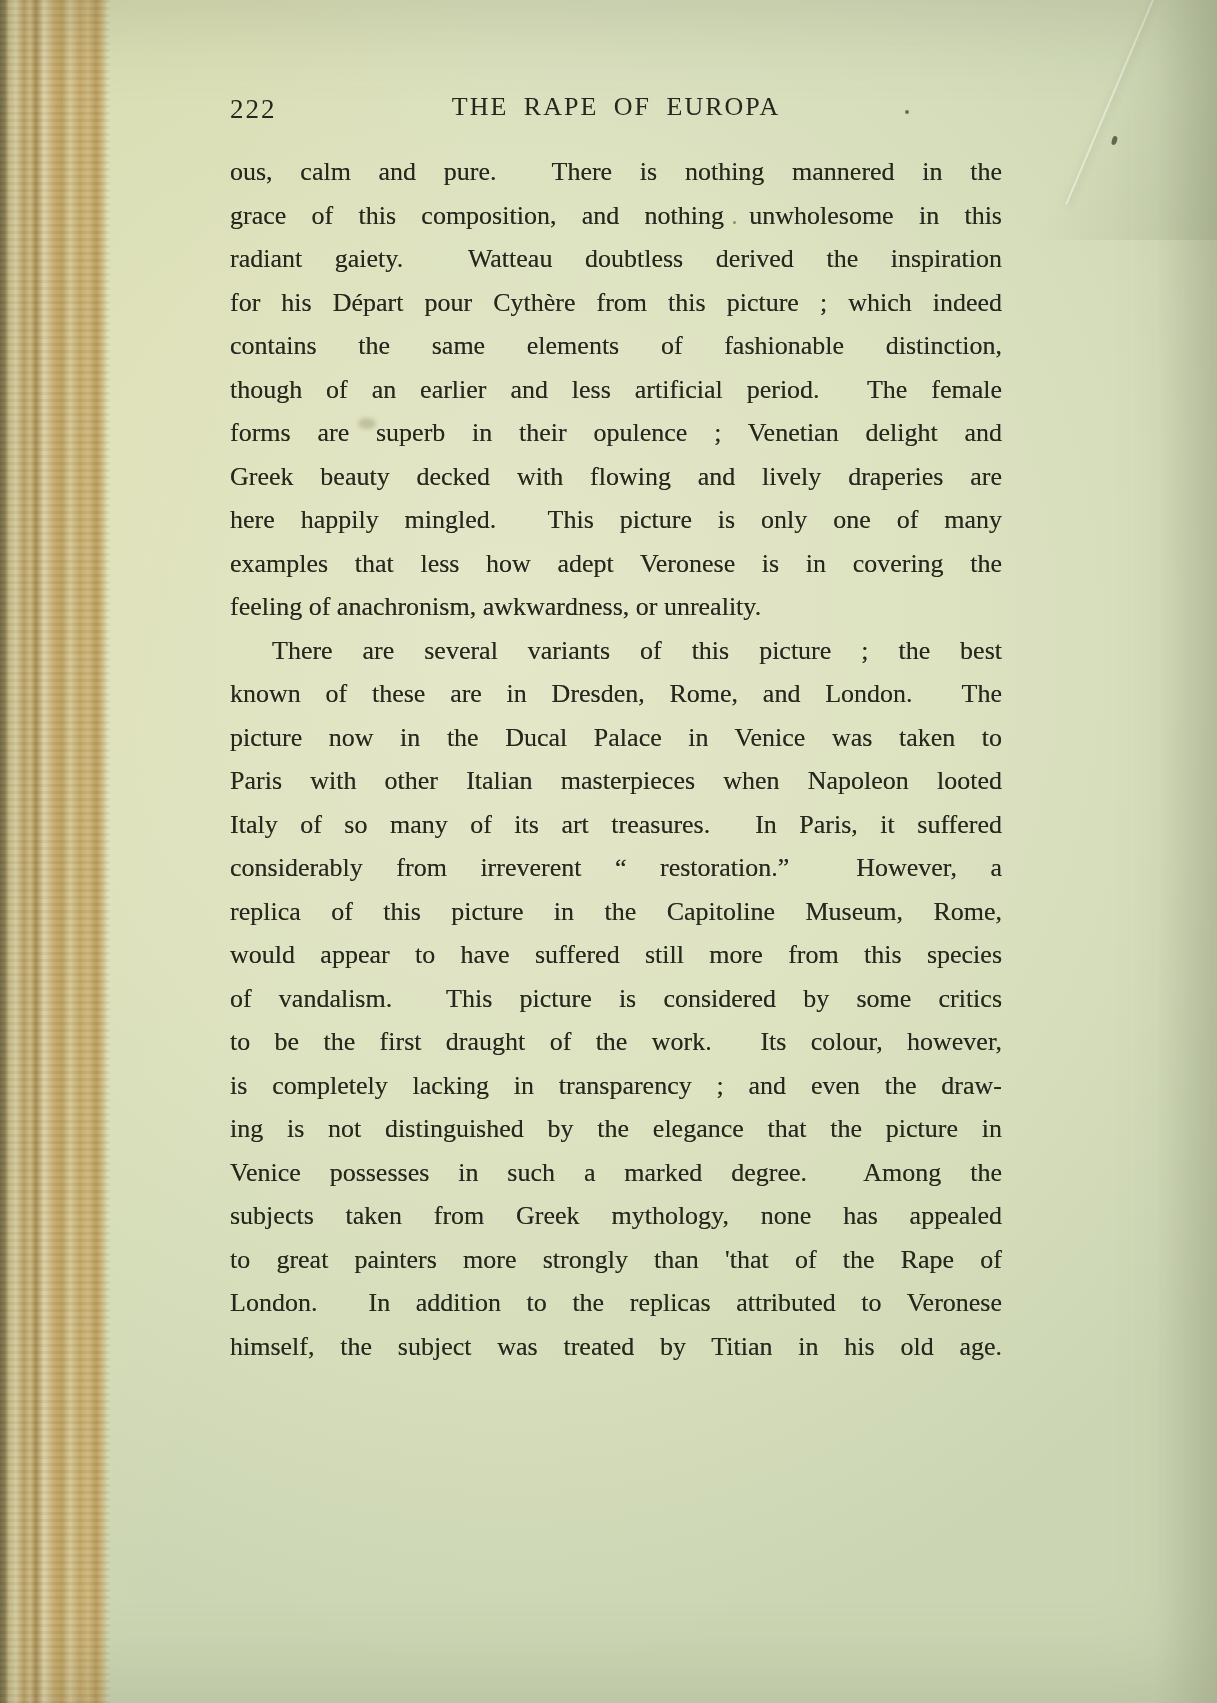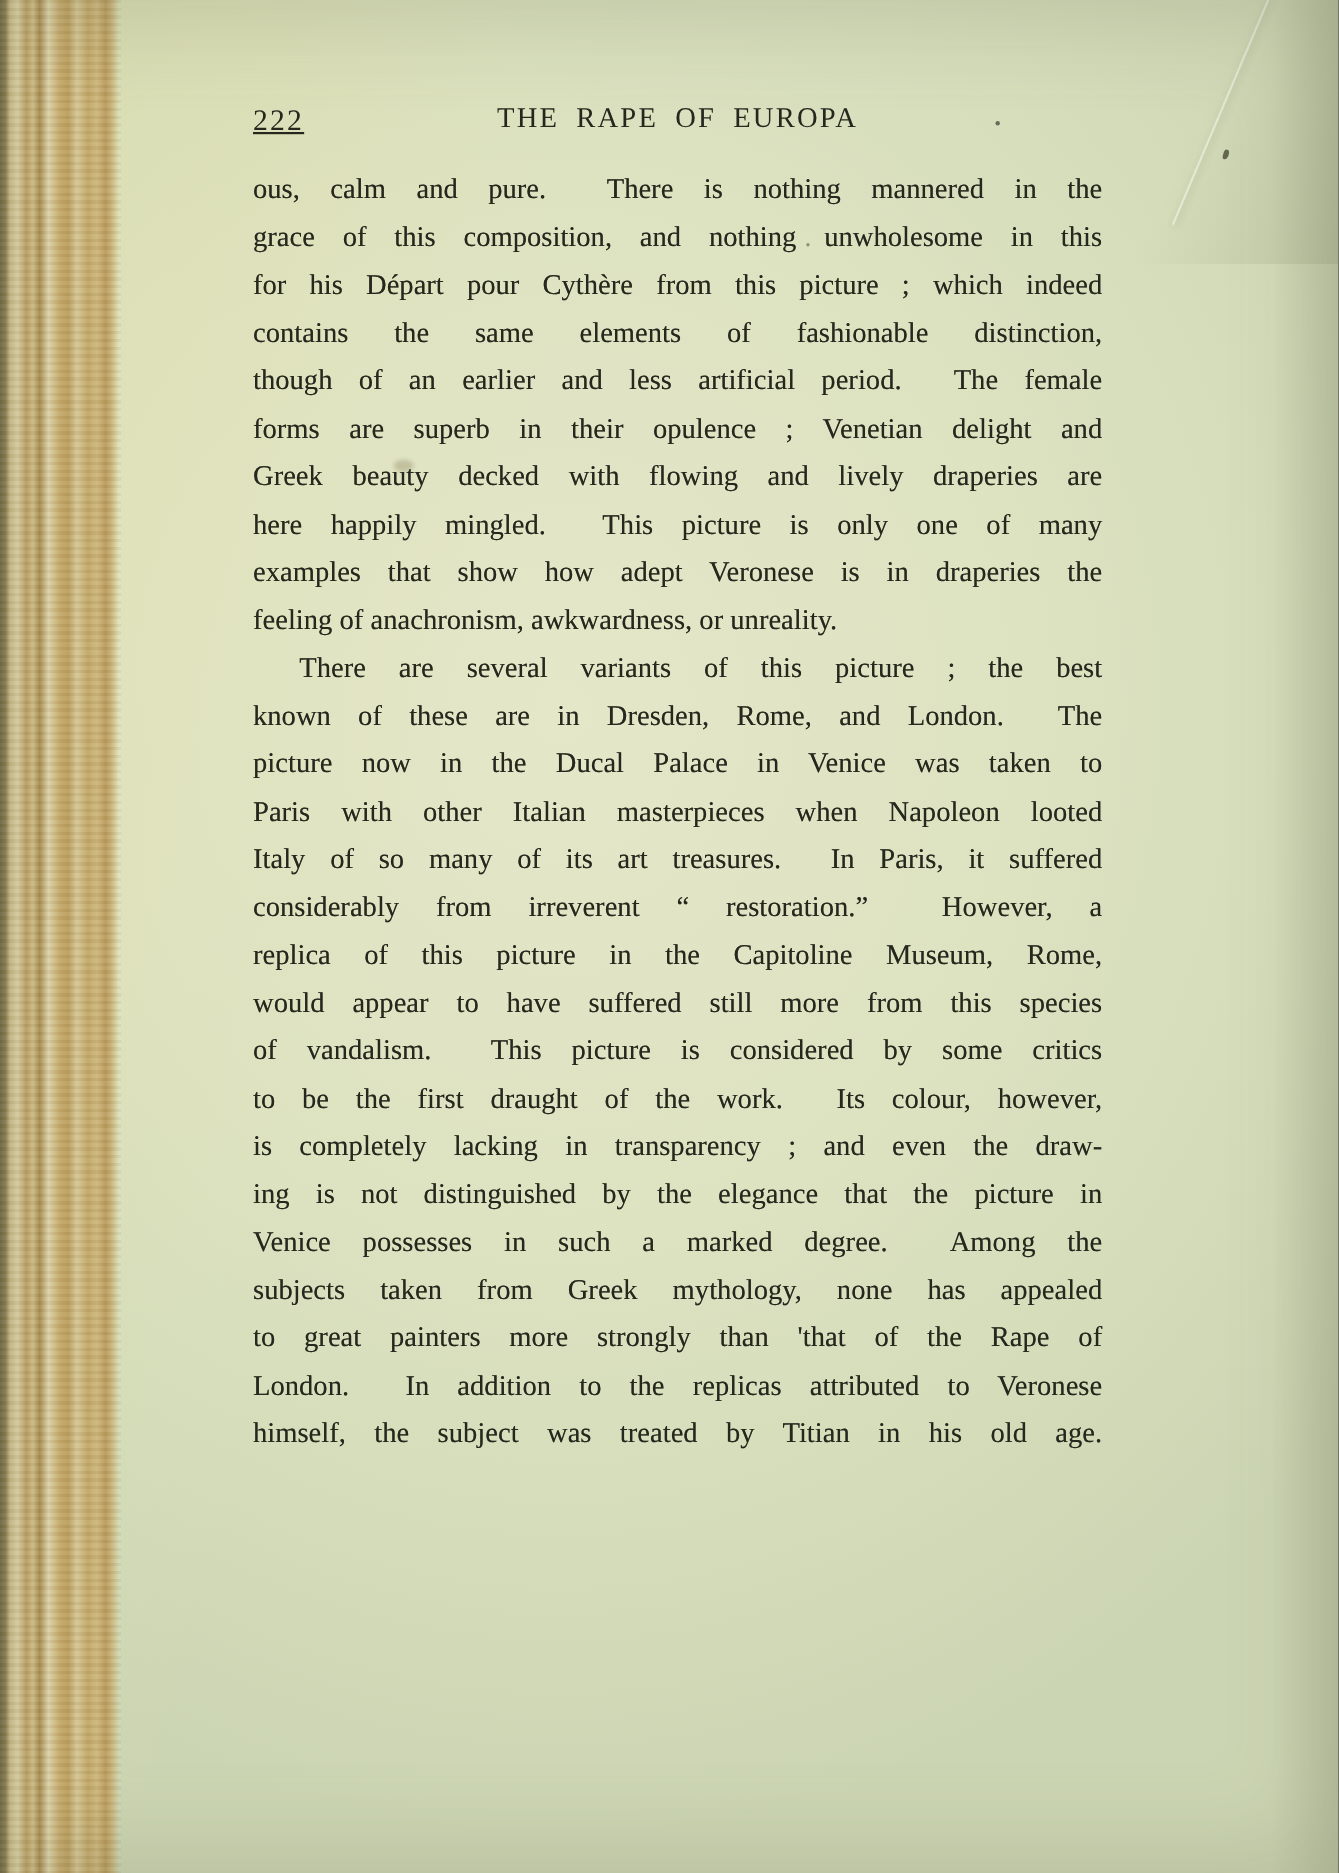--- a/index.html
+++ b/index.html
@@ -51,21 +51,20 @@
     left: 230px; width: 772px; top: 92px;
     height: 34px;
     text-align: center;
     color: #26271d;
   }
   .pagenum {
     position: absolute; left: 0; top: 2px;
     font-size: 27px;
     letter-spacing: 2px;
     color: #26271d;
-    text-decoration: underline;
   }
   .running-title {
     display: inline-block;
     font-size: 26px;
     font-weight: 400;
     letter-spacing: 2px;
     word-spacing: 7px;
     color: #26271d;
   }
   .textblock {
@@ -109,27 +108,28 @@
 
   <div class="header-row">
     <span class="pagenum">222</span>
     <span class="running-title">THE RAPE OF EUROPA</span>
   </div>
 
   <div class="textblock">
       <div class="para">
         <div class="line"><span>ous, calm and pure.&nbsp; There is nothing mannered in the</span></div>
         <div class="line"><span>grace of this composition, and nothing unwholesome in this</span></div>
+        <div class="line"><span>radiant gaiety.&nbsp; Watteau doubtless derived the inspiration</span></div>
         <div class="line"><span>for his </span><span class="it">Départ pour Cythère</span><span> from this picture&nbsp;; which indeed</span></div>
         <div class="line"><span>contains the same elements of fashionable distinction,</span></div>
         <div class="line"><span>though of an earlier and less artificial period.&nbsp; The female</span></div>
         <div class="line"><span>forms are superb in their opulence&nbsp;; Venetian delight and</span></div>
         <div class="line"><span>Greek beauty decked with flowing and lively draperies are</span></div>
         <div class="line"><span>here happily mingled.&nbsp; This picture is only one of many</span></div>
-        <div class="line"><span>examples that show how adept Veronese is in draperies the</span></div>
+        <div class="line"><span>examples that less how adept Veronese is in covering the</span></div>
         <div class="line last"><span>feeling of anachronism, awkwardness, or unreality.</span></div>
       </div>
       <div class="para">
         <div class="line indent"><span>There are several variants of this picture&nbsp;; the best</span></div>
         <div class="line"><span>known of these are in Dresden, Rome, and London.&nbsp; The</span></div>
         <div class="line"><span>picture now in the Ducal Palace in Venice was taken to</span></div>
         <div class="line"><span>Paris with other Italian masterpieces when Napoleon looted</span></div>
         <div class="line"><span>Italy of so many of its art treasures.&nbsp; In Paris, it suffered</span></div>
         <div class="line"><span>considerably from irreverent “&nbsp;restoration.”&nbsp; However, a</span></div>
         <div class="line"><span>replica of this picture in the Capitoline Museum, Rome,</span></div>

